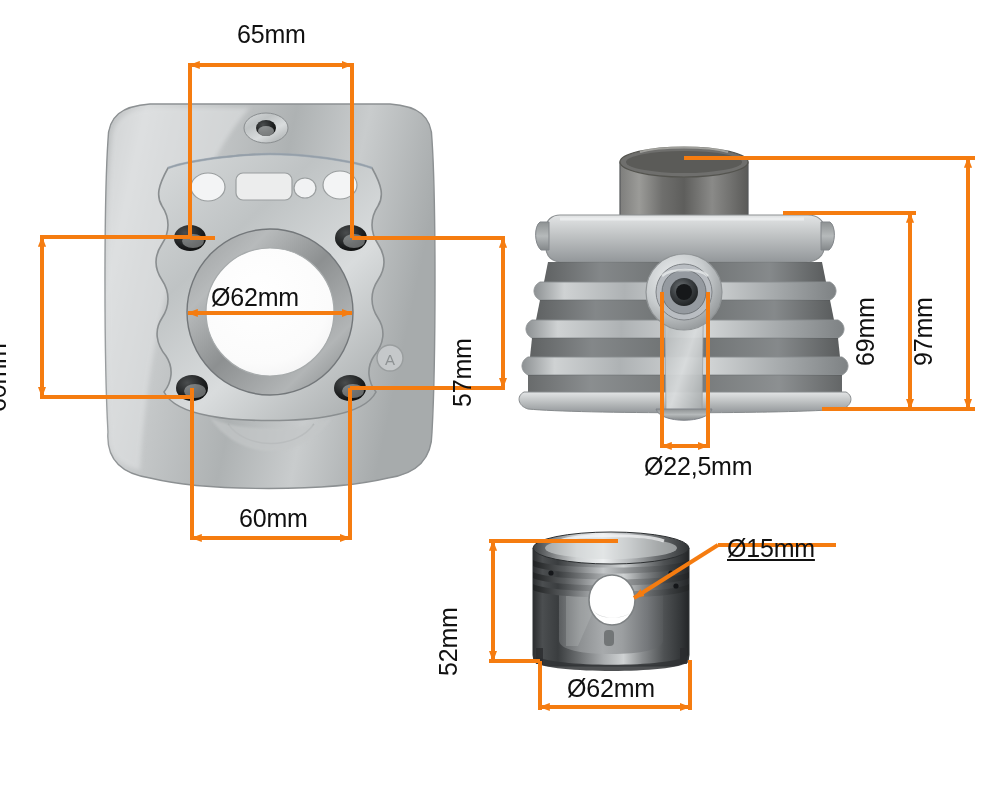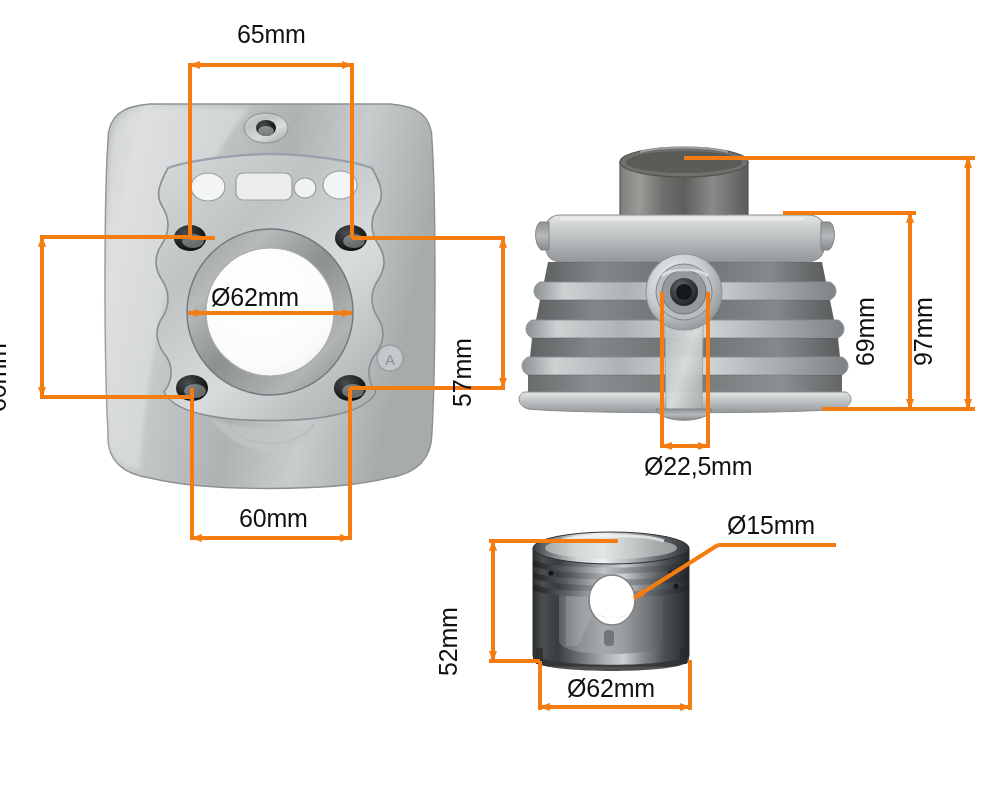--- a/index.html
+++ b/index.html
@@ -401,15 +401,15 @@
   <div class="dim-label vert" style="left:938px; top:337px;">97mm</div>
 
   <div class="dim-label vert" style="left:880px; top:337px;">69mm</div>
 
   <div class="dim-label" style="left:635px; top:452px;margin-left:9px;">Ø22,5mm</div>
 
   <div class="dim-label vert" style="left:463px; top:647px;">52mm</div>
 
   <div class="dim-label" style="left:567px; top:674px;">Ø62mm</div>
 
-  <div class="dim-label" style="left:727px; top:511px;">Ø15mm</div>
+  <div class="dim-label" style="left:727px; top:534px;text-decoration:underline;">Ø15mm</div>
 
 </div>
 
 </body></html>

